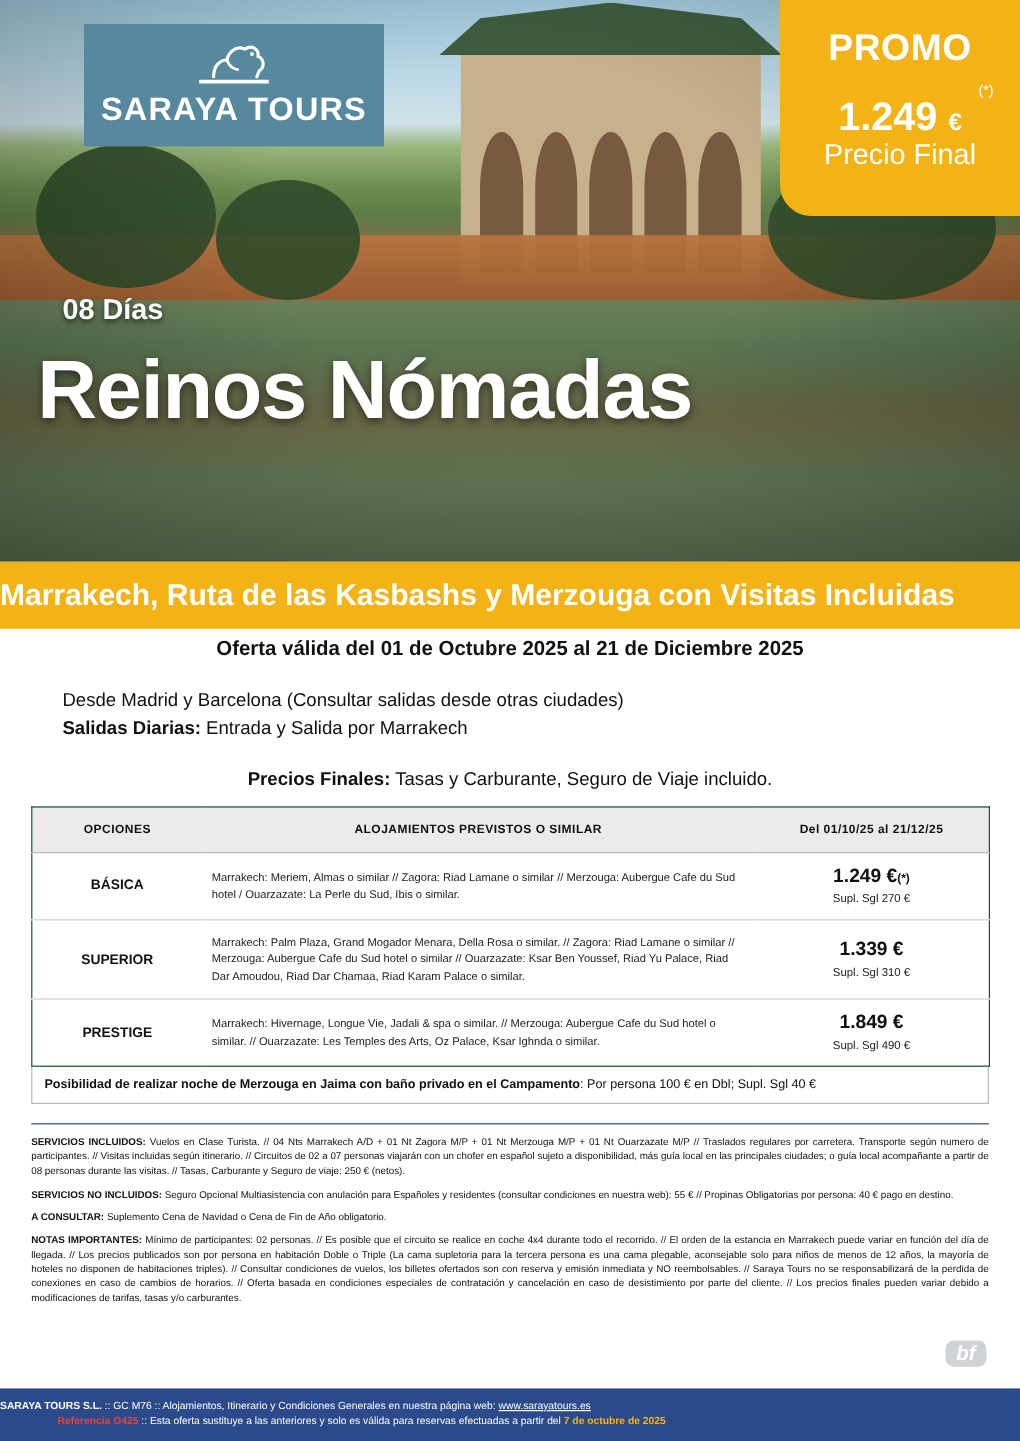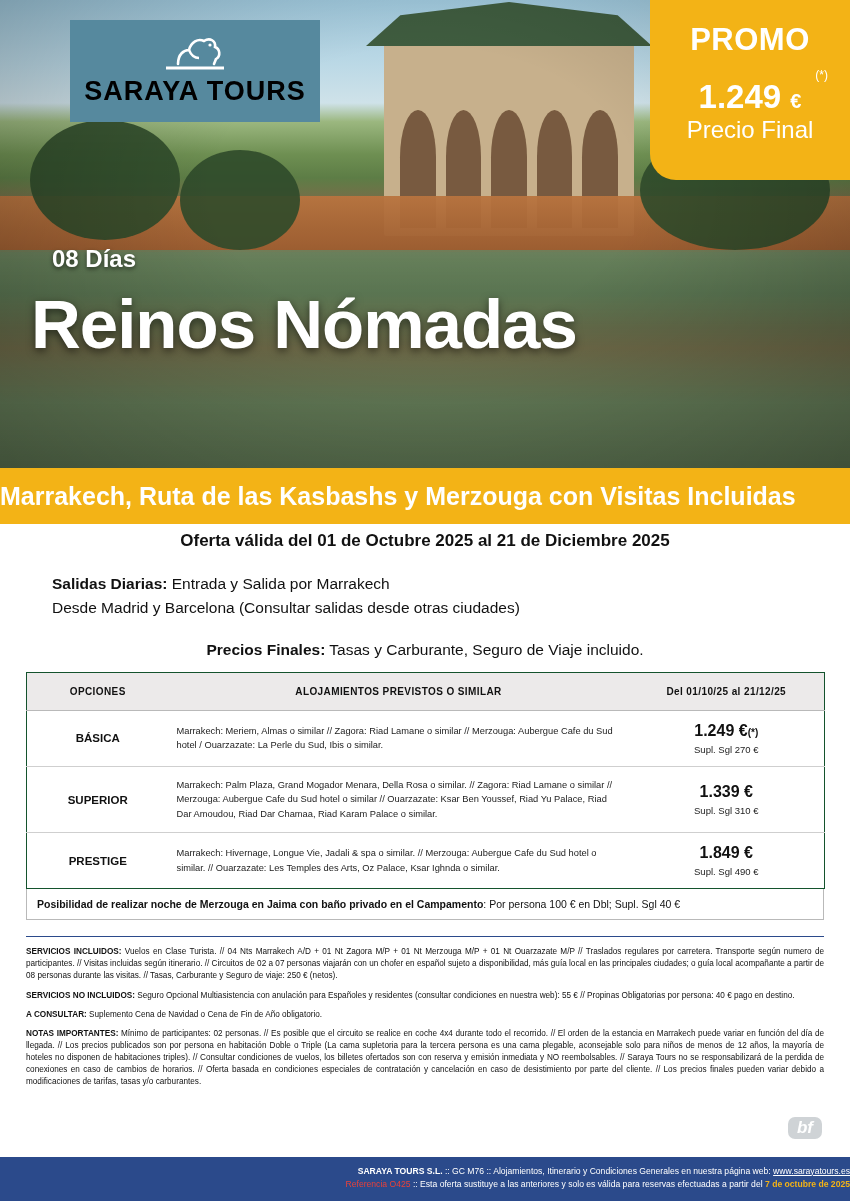--- a/index.html
+++ b/index.html
@@ -108,21 +108,21 @@
     align-items: center;
     justify-content: flex-start;
     padding-top: 8px;
   }
   .logo-mark {
     width: 74px; height: 46px;
     position: relative;
   }
   .logo-mark svg { display: block; }
   .logo-text {
-    color: #000000;
+    color: #ffffff;
     font-size: 27px;
     font-weight: bold;
     letter-spacing: 1px;
     margin-top: 2px;
   }
 
   
   .promo {
     position: absolute;
     right: 0; top: 0;
@@ -278,28 +278,28 @@
     font-style: italic;
   }
 
   
   .footer {
     position: absolute;
     left: 0; bottom: 0;
     width: 850px;
     background: #2b4a8b;
     color: #ffffff;
-    text-align: right;
+    text-align: left;
     font-size: 8.6px;
     padding: 8px 0 9px;
     line-height: 1.6;
   }
   .footer .line1 b { font-weight: bold; }
   .footer a { color: #ffffff; text-decoration: underline; }
-  .footer .ref { color: #e8413a; font-weight: normal; }
+  .footer .ref { color: #e8413a; font-weight: bold; margin-left: 48px; }
   .footer .date { color: #f3b316; font-weight: bold; }
 </style>
 </head>
 <body>
 
 <div class="hero">
   <div class="hero-bg"></div>
   <div class="hero-bldg"></div>
   <div class="hero-arches">
     <span></span>
@@ -343,25 +343,25 @@
 
 <div class="band">
   <span>Marrakech, Ruta de las Kasbashs y Merzouga con Visitas Incluidas</span>
 </div>
 
 <div class="content">
 
   <div class="offer-valid">Oferta válida del 01 de Octubre 2025 al 21 de Diciembre 2025</div>
 
   <div class="departures">
+    <div>Desde Madrid y Barcelona (Consultar salidas desde otras ciudades)</div>
     <div>
       <b>Salidas Diarias:</b>
       <span>Entrada y Salida por Marrakech</span>
     </div>
-    <div>Desde Madrid y Barcelona (Consultar salidas desde otras ciudades)</div>
   </div>
 
   <div class="final-prices">
     <b>Precios Finales:</b>
     <span>Tasas y Carburante, Seguro de Viaje incluido.</span>
   </div>
 
   <table class="pricing">
     <thead>
       <tr>

